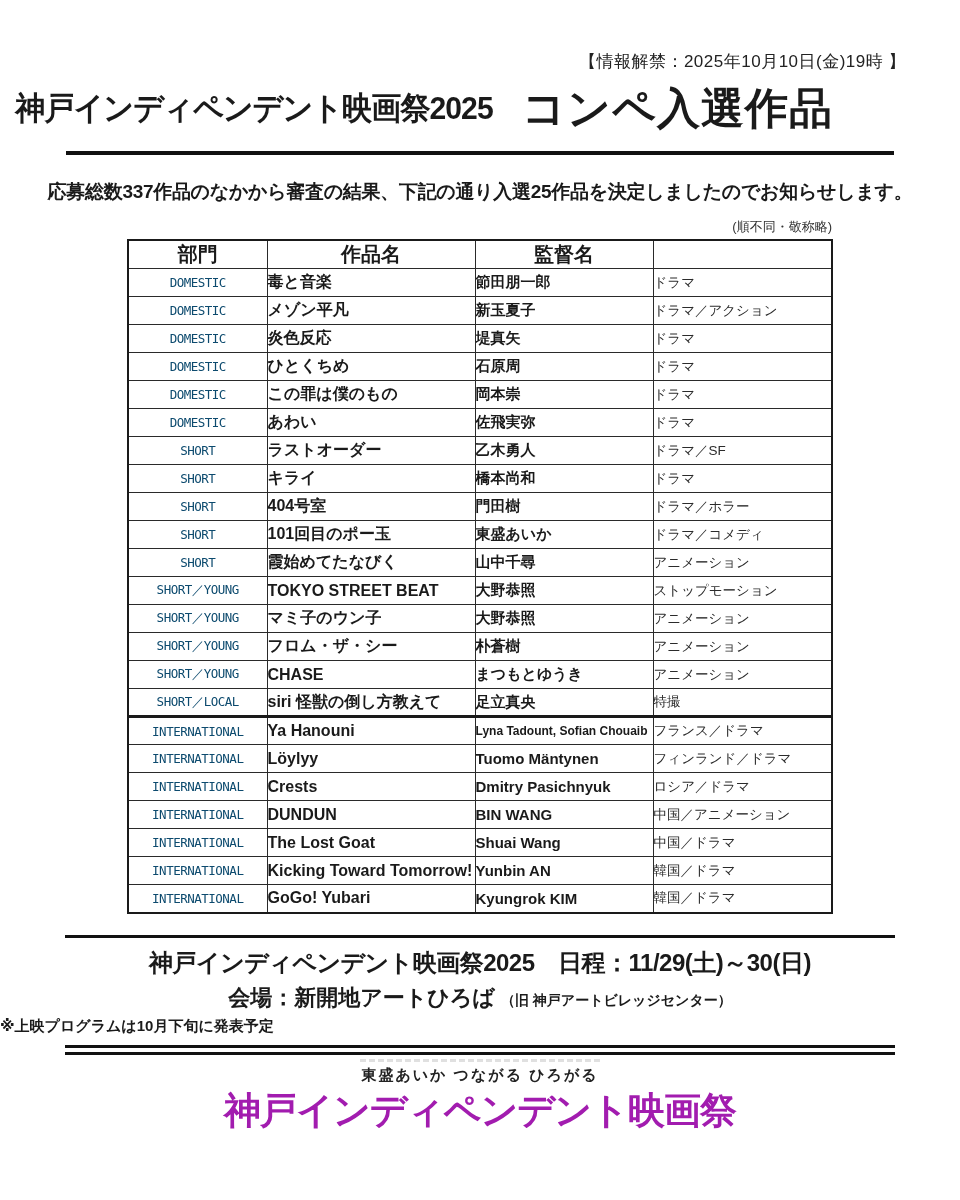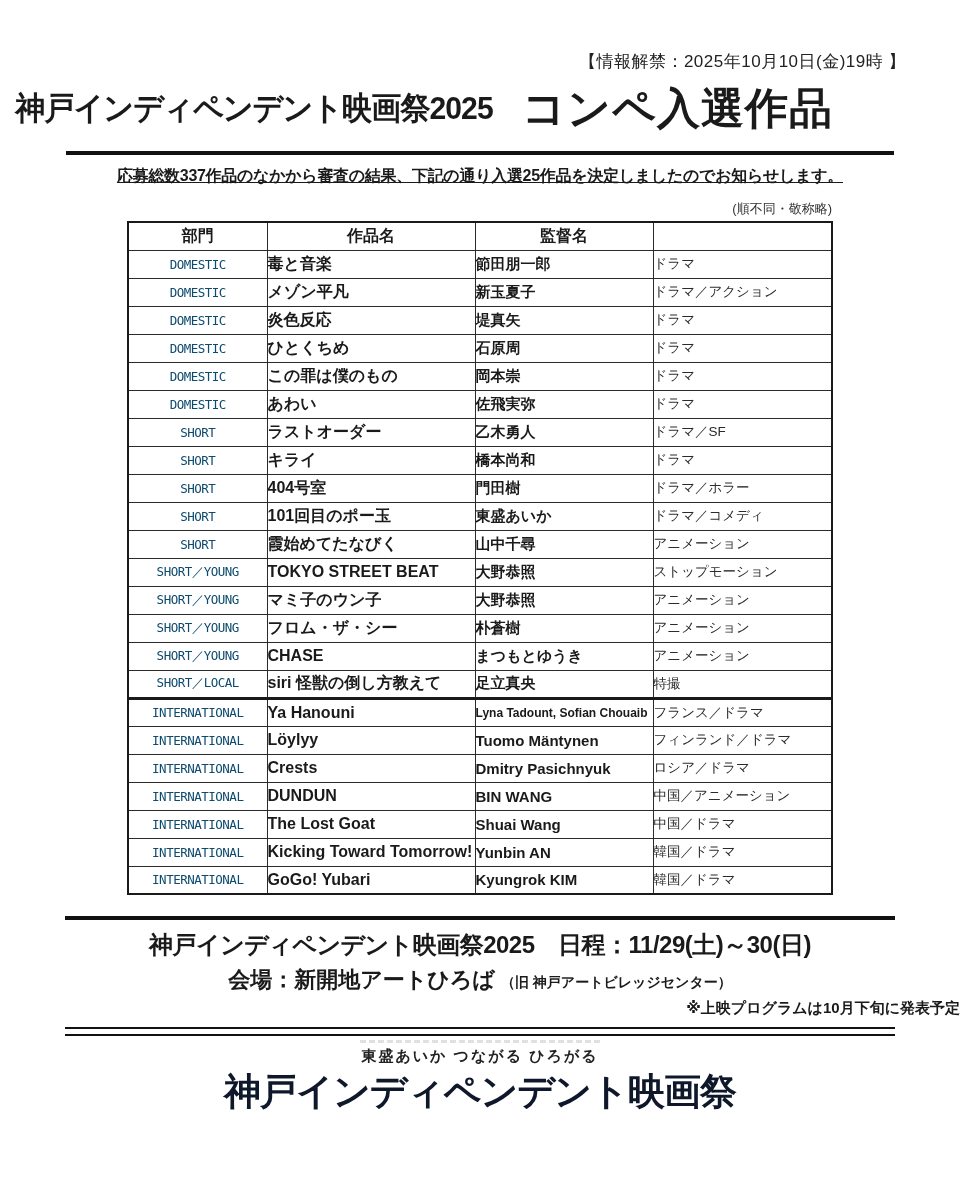--- a/index.html
+++ b/index.html
@@ -43,26 +43,25 @@
   }
 
   .title-rule {
     width: 828px;
     height: 4px;
     background: #111;
     margin: 13px auto 0 auto;
   }
 
   .intro {
-    margin-top: 11px;
-    text-align: center;
-    font-size: 16px;
+    margin-top: 24px;
+    text-align: center;
+    font-size: 19px;
     font-weight: 700;
     letter-spacing: -0.3px;
-    text-decoration: underline;
   }
 
   .order-note {
     width: 704px;
     margin: 13px auto 0 auto;
     text-align: right;
     font-size: 13px;
     color: #333;
   }
 
@@ -74,21 +73,21 @@
   }
   table.works th, table.works td {
     border: 1.5px solid #2a2a2a;
     height: 28px;
     padding: 0;
     overflow: hidden;
     white-space: nowrap;
   }
   table.works { border: 2.5px solid #1a1a1a; }
   table.works th {
-    font-size: 16px;
+    font-size: 20px;
     font-weight: 700;
     text-align: center;
     margin-top: 6px;
   }
   col.c-category { width: 139px; }
   col.c-title    { width: 208px; }
   col.c-director { width: 178px; }
   col.c-genre    { width: 179px; }
 
   td.category-cell {
@@ -135,21 +134,21 @@
     text-align: center;
     font-size: 22px;
     font-weight: 800;
   }
   .footer-line2 .venue-note {
     font-size: 14px;
     font-weight: 700;
   }
   .footer-line3 {
     margin-top: 4px;
-    text-align: right;
+    text-align: left;
     font-size: 15px;
     font-weight: 700;
   }
   .footer-rule-double {
     width: 830px;
     margin: 9px auto 0 auto;
   }
   .footer-rule-double .bar { height: 2.5px; background: #111; }
   .footer-rule-double .gap { height: 4.5px; }
 
@@ -165,21 +164,21 @@
     font-size: 15px;
     font-weight: 700;
     letter-spacing: 2px;
     color: #222;
   }
   .logo-name {
     margin-top: 1px;
     font-size: 37px;
     font-weight: 900;
     letter-spacing: -1px;
-    color: #0f172a;
+    color: #a21caf;
   }
 </style>
 </head>
 <body>
 
 <div class="release-info">【情報解禁：2025年10月10日(金)19時 】</div>
 
 <div class="title-block">
   <span class="title-festival">神戸インディペンデント映画祭2025</span><span class="title-headline">コンペ入選作品</span>
 </div>

